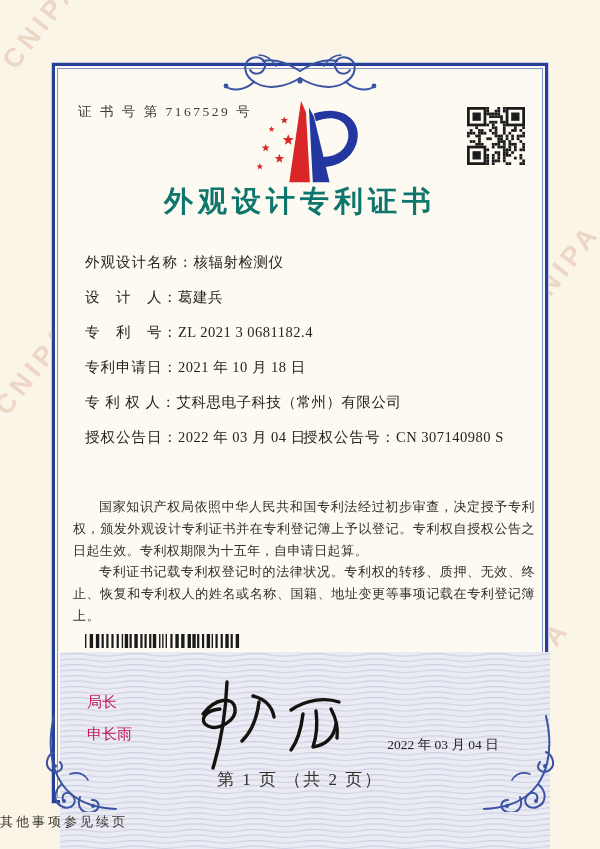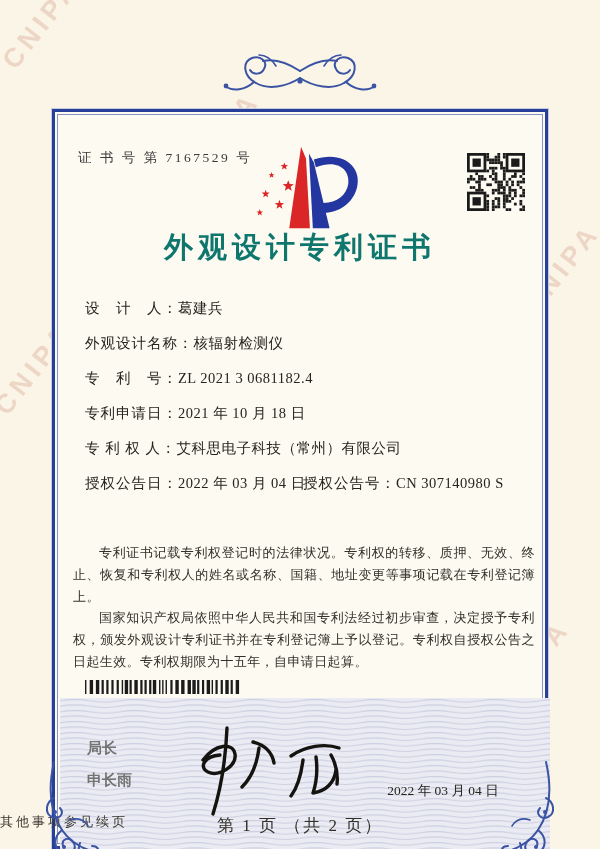--- a/index.html
+++ b/index.html
@@ -14,21 +14,20 @@
     position:absolute;font-family:"Liberation Sans","DejaVu Sans",sans-serif;
     font-weight:700;font-size:27px;letter-spacing:5px;
     color:rgba(197,126,95,0.26);transform:rotate(-52deg);white-space:nowrap;
     pointer-events:none;
   }
   
   .cert{
     position:absolute;left:52px;top:63px;width:490px;height:734px;
     border:3px solid #26409a;background:#fdfaf1;
     box-shadow:inset 0 0 0 2px #fdfaf1, inset 0 0 0 3px #8493c4, 0 0 0 1px #c4cbe2;
-    margin-top:46px;
   }
   .cert-no{position:absolute;left:23px;top:37px;font-size:13.5px;letter-spacing:2.5px;color:#3a3a3a;}
   .logo{position:absolute;left:190px;top:30px;width:118px;height:92px;}
   .qr{position:absolute;left:412px;top:41px;width:58px;height:58px;}
   .title{
     position:absolute;left:0;top:116px;width:100%;text-align:center;
     font-size:29px;font-weight:700;letter-spacing:5px;color:#0f766e;
   }
   .fields{position:absolute;left:30px;top:187px;width:440px;font-size:14.5px;color:#26231f;}
   .frow{position:relative;height:35px;white-space:nowrap;}
@@ -36,21 +35,21 @@
   .fvalue{letter-spacing:0.5px;}
   .auth2{position:absolute;left:218px;top:0;}
   .paras{
     position:absolute;left:18px;top:430px;width:462px;
     font-size:13px;line-height:21.8px;letter-spacing:0.4px;
     text-align:justify;color:#33302a;
   }
   .paras p{margin:0;text-indent:2em;}
   .barcode{position:absolute;left:30px;top:568px;width:156px;height:14px;}
   .waves{position:absolute;left:5px;right:5px;top:586px;bottom:5px;}
-  .signer{position:absolute;left:32px;top:620px;font-size:15px;font-weight:700;line-height:32px;color:#737373;z-index:3;}
+  .signer{position:absolute;left:32px;top:620px;font-size:15px;font-weight:400;line-height:32px;color:#be185d;z-index:3;}
   .signature{position:absolute;left:118px;top:608px;width:200px;height:102px;z-index:3;}
   .issue-date{position:absolute;left:318px;top:670px;width:140px;text-align:center;font-size:13.5px;color:#26231f;z-index:3;}
   .pagenum{position:absolute;left:0;bottom:9px;width:100%;text-align:center;font-size:17px;letter-spacing:2px;color:#33302a;z-index:3;}
   .corner{position:absolute;z-index:4;}
   .corner.bl{left:-15px;bottom:-12px;}
   .corner.br{right:-15px;bottom:-12px;transform:scaleX(-1);}
   .top-orn{position:absolute;left:218px;top:46px;z-index:2;}
   .cont-note{
     position:absolute;left:0;top:813px;width:100%;text-align:left;
     font-size:13px;letter-spacing:3px;color:#3a372f;
@@ -244,45 +243,45 @@
         <rect x="44.19047619047619" y="5.523809523809524" width="8.285714285714285" height="8.285714285714285" fill="#1b1b1b"></rect>
         <rect x="0" y="38.666666666666664" width="19.333333333333332" height="19.333333333333332" fill="#1b1b1b"></rect>
         <rect x="2.761904761904762" y="41.42857142857143" width="13.80952380952381" height="13.80952380952381" fill="#fdfaf1"></rect>
         <rect x="5.523809523809524" y="44.19047619047619" width="8.285714285714285" height="8.285714285714285" fill="#1b1b1b"></rect>
       </svg>
 
     <div class="title">外观设计专利证书</div>
 
     <div class="fields">
       <div class="frow">
+        <span class="flabel">外观设计名称：</span><span class="fvalue">核辐射检测仪</span>
+      </div>
+      <div class="frow">
         <span class="flabel">设　计　人：</span><span class="fvalue">葛建兵</span>
-      </div>
-      <div class="frow">
-        <span class="flabel">外观设计名称：</span><span class="fvalue">核辐射检测仪</span>
       </div>
       <div class="frow">
         <span class="flabel">专　利　号：</span><span class="fvalue">ZL 2021 3 0681182.4</span>
       </div>
       <div class="frow">
         <span class="flabel">专利申请日：</span><span class="fvalue">2021 年 10 月 18 日</span>
       </div>
       <div class="frow">
         <span class="flabel">专 利 权 人：</span><span class="fvalue">艾科思电子科技（常州）有限公司</span>
       </div>
       <div class="frow">
         <span class="flabel">授权公告日：</span><span class="fvalue">2022 年 03 月 04 日</span>
         <span class="auth2">
           <span class="flabel">授权公告号：</span><span class="fvalue">CN 307140980 S</span>
         </span>
       </div>
     </div>
 
     <div class="paras">
+      <p>国家知识产权局依照中华人民共和国专利法经过初步审查，决定授予专利权，颁发外观设计专利证书并在专利登记簿上予以登记。专利权自授权公告之日起生效。专利权期限为十五年，自申请日起算。</p>
       <p>专利证书记载专利权登记时的法律状况。专利权的转移、质押、无效、终止、恢复和专利权人的姓名或名称、国籍、地址变更等事项记载在专利登记簿上。</p>
-      <p>国家知识产权局依照中华人民共和国专利法经过初步审查，决定授予专利权，颁发外观设计专利证书并在专利登记簿上予以登记。专利权自授权公告之日起生效。专利权期限为十五年，自申请日起算。</p>
     </div>
 
     <svg class="barcode" id="bc" viewBox="0 0 156 14">
         <rect x="0" y="0" width="1.4" height="14" fill="#1b1b1b"></rect>
         <rect x="4.684316727558299" y="0" width="3.4" height="14" fill="#1b1b1b"></rect>
         <rect x="10.867581483660071" y="0" width="3.4" height="14" fill="#1b1b1b"></rect>
         <rect x="16.567762003358343" y="0" width="2.2" height="14" fill="#1b1b1b"></rect>
         <rect x="21.310597560326848" y="0" width="2.2" height="14" fill="#1b1b1b"></rect>
         <rect x="26.40226353136928" y="0" width="2.2" height="14" fill="#1b1b1b"></rect>
         <rect x="31.62724798211234" y="0" width="2.2" height="14" fill="#1b1b1b"></rect>

